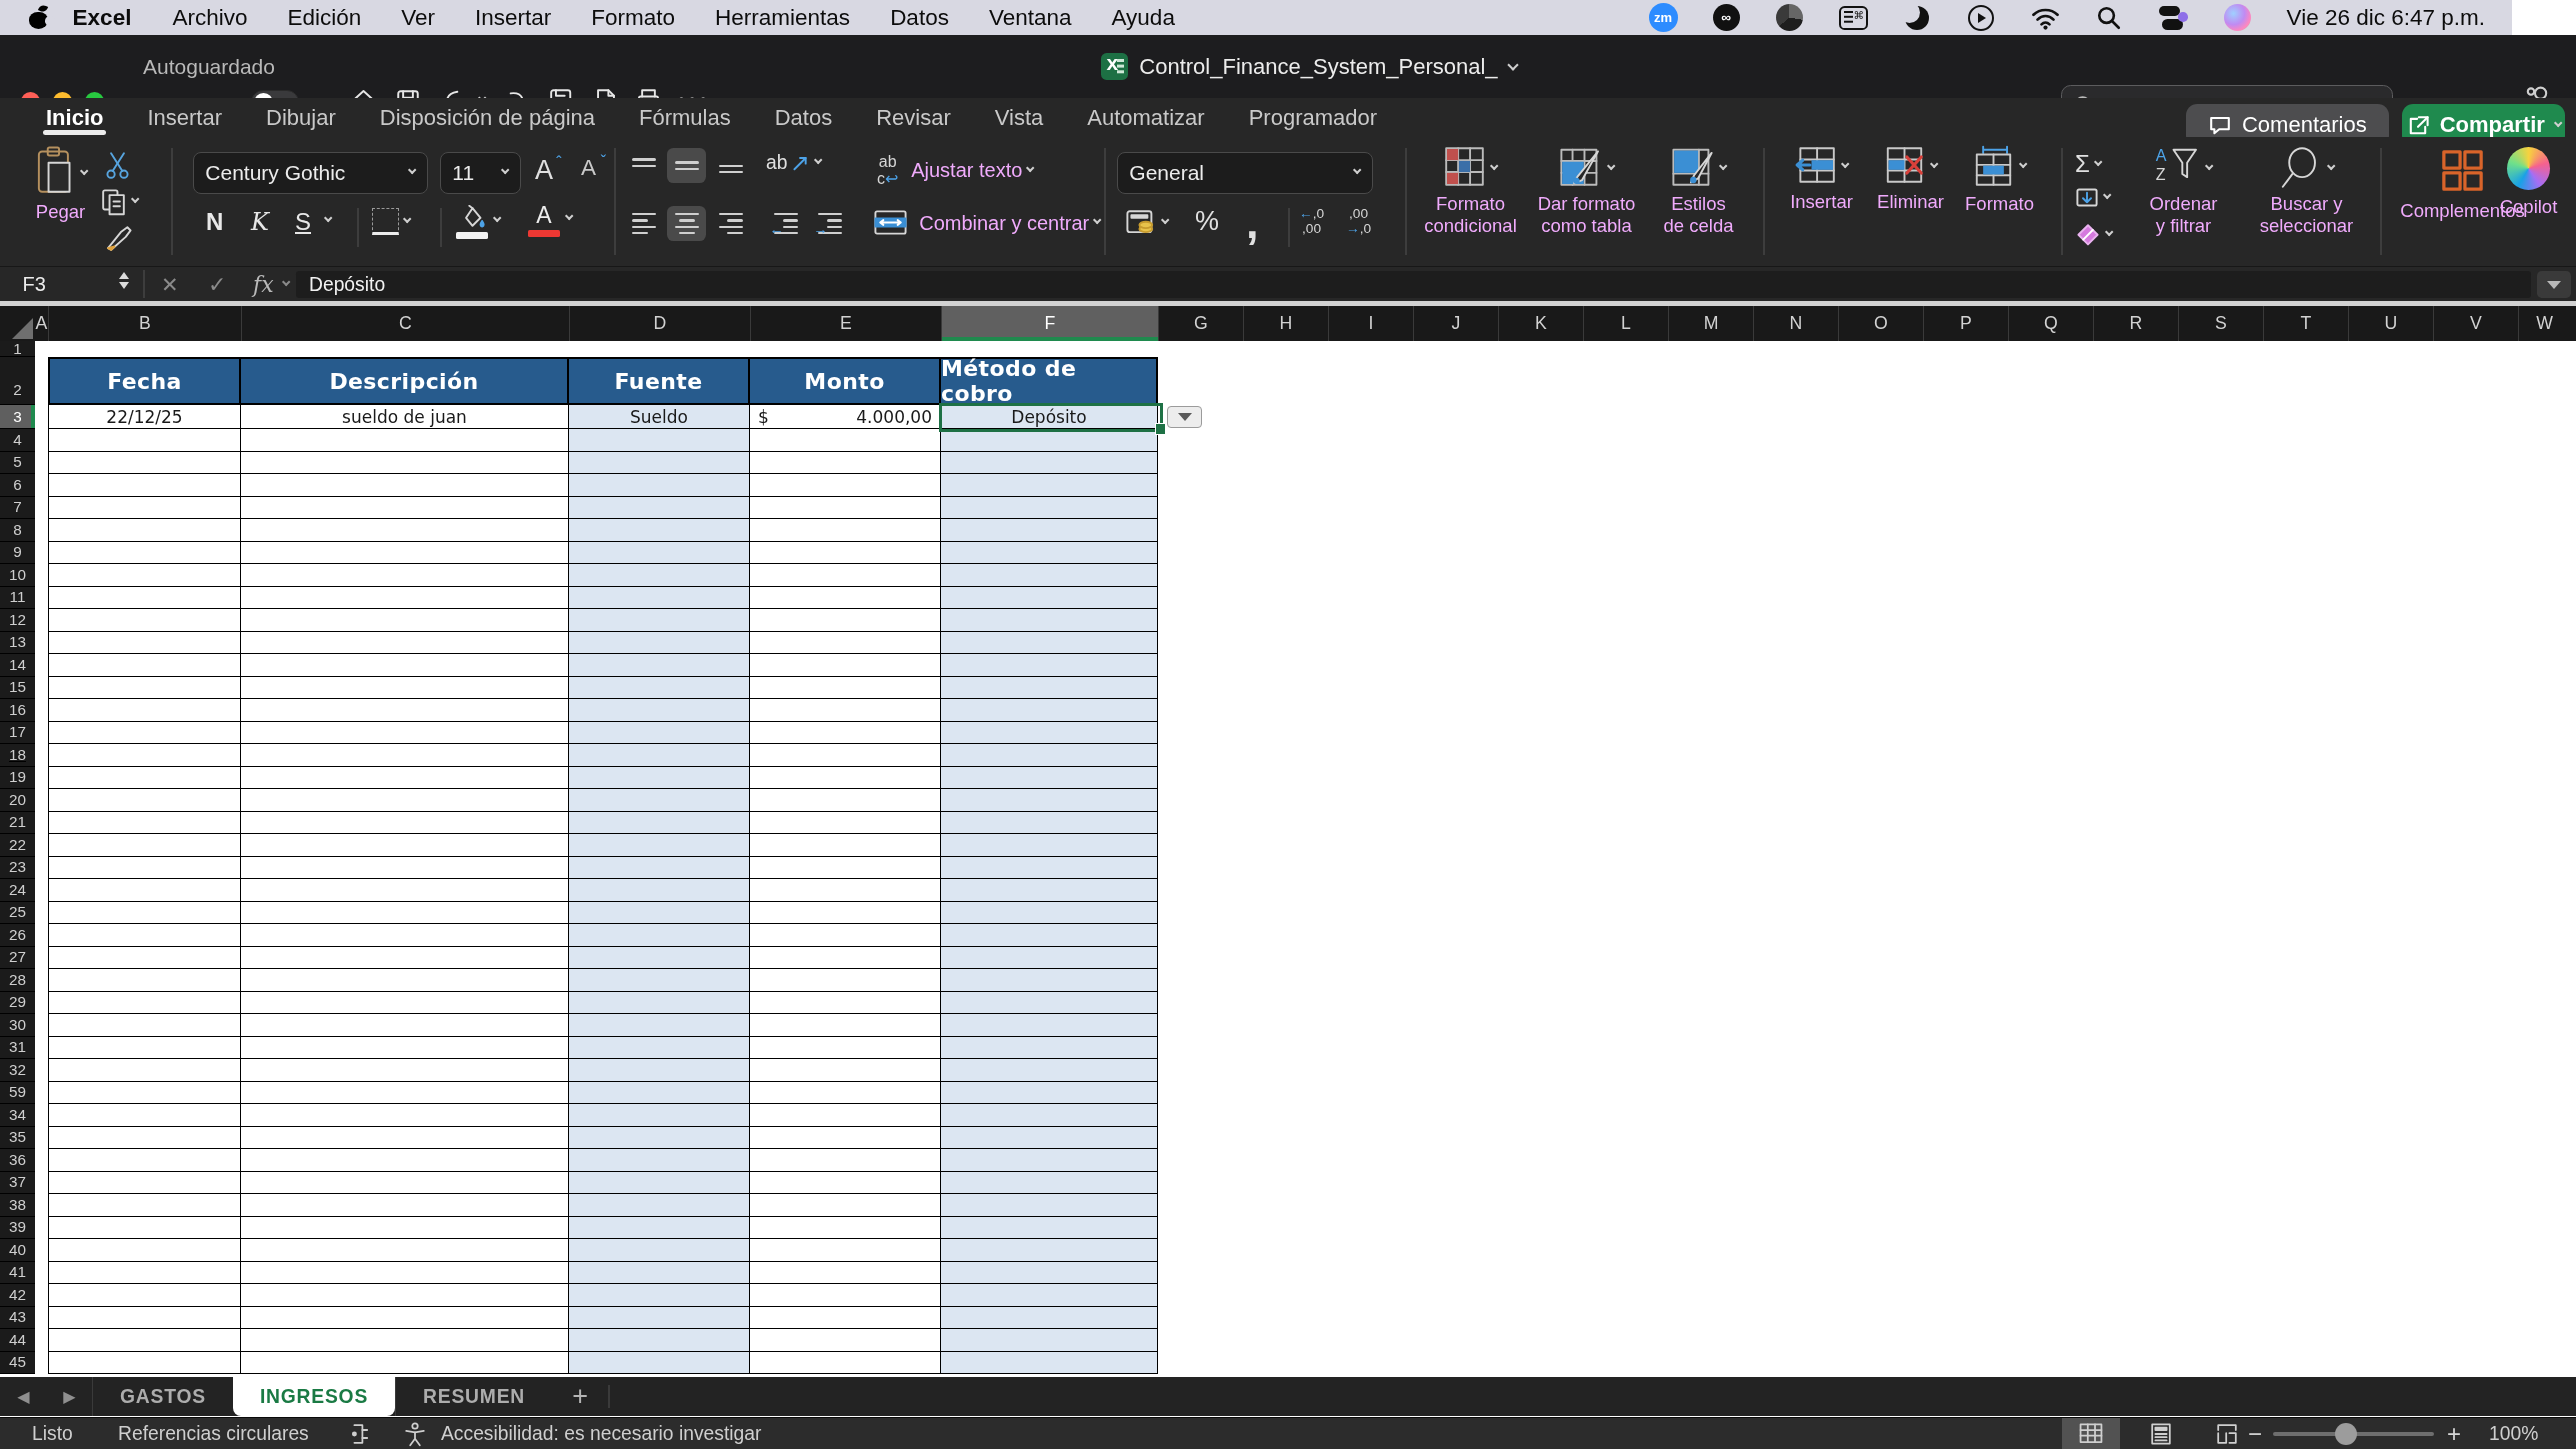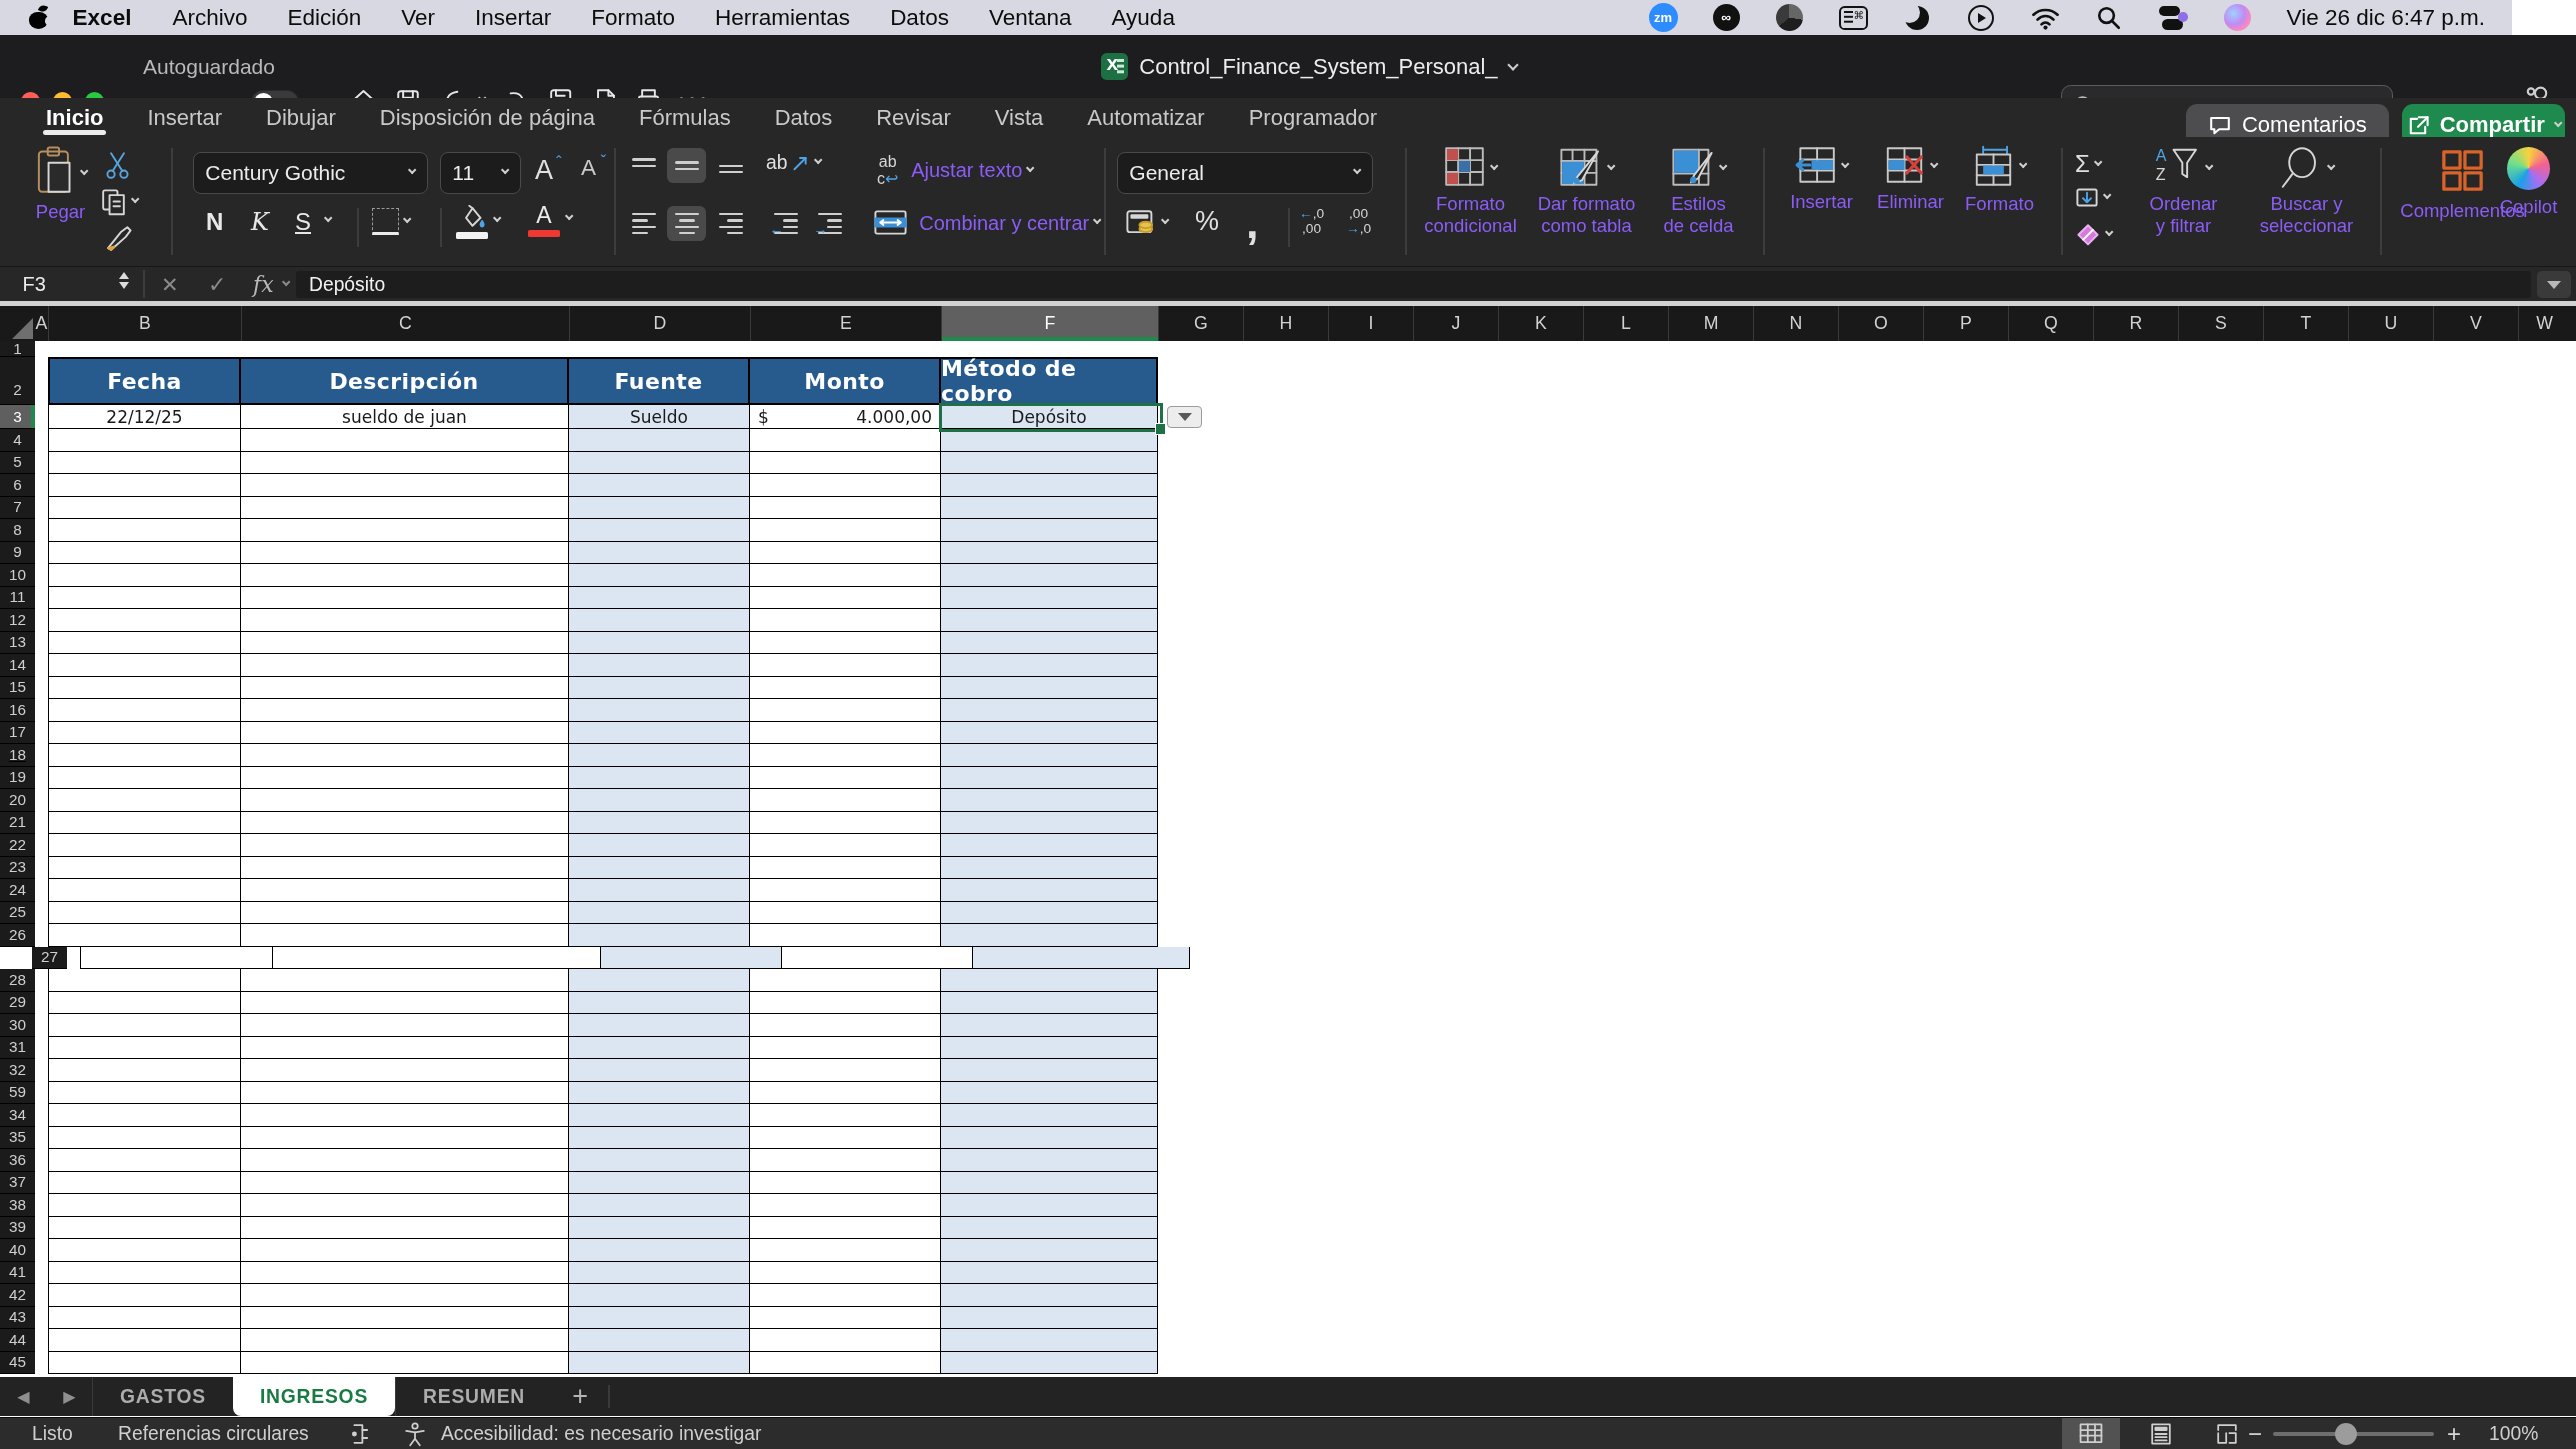--- a/index.html
+++ b/index.html
@@ -72,21 +72,21 @@
   .rtab.active{color:#fff;font-weight:700}
   .rtab.active::after{content:"";position:absolute;left:19.3px;right:19.3px;bottom:1.6px;height:5.6px;border-radius:3.2px;background:#ececec}
   .pill{position:absolute;top:5.6px;height:43px;border-radius:11.3px;display:flex;align-items:center;justify-content:center;gap:9.7px;font-size:22px;color:#fff}
   .pill svg{stroke:#fff;fill:none;stroke-width:2.6;stroke-linecap:round;stroke-linejoin:round}
   .pill.comments{left:2186px;width:203px;background:#4d4d4f}
   .pill.share{left:2402px;width:163px;background:var(--green);font-weight:600}
 
   
   .ribbon{position:absolute;top:137px;left:0;width:2576px;height:129px;background:var(--ribbg);color:var(--txt)}
   .rsep{position:absolute;top:11.3px;bottom:11.3px;width:1.6px;background:#3d3d3d}
-  .rlabel{font-size:18.5px;color:#8b5cf6;text-align:center;line-height:22px;white-space:nowrap}
+  .rlabel{font-size:18.5px;color:#f0abfc;text-align:center;line-height:22px;white-space:nowrap}
   .sel2{background:var(--ctrl);border:1.6px solid var(--ctrlbrd);border-radius:8px;display:flex;align-items:center;justify-content:space-between;padding:0 11.3px;color:#ececec;font-size:21px;position:absolute}
   .minibtn{position:absolute;display:flex;align-items:center;gap:4.8px;color:#e0e0e0}
   .ribbon svg{fill:none;stroke:#d6d6d6;stroke-width:2.4;stroke-linecap:round;stroke-linejoin:round}
   .bar-ic{display:flex;flex-direction:column;gap:4px}
   .bar-ic i{display:block;height:2.4px;background:#cfcfcf;border-radius:1.6px}
   .togglebox{position:absolute;width:39px;height:35px;border-radius:6.4px;display:flex;align-items:center;justify-content:center}
   .togglebox.on{background:#4a4a4a}
   .swatchbtn{position:absolute;display:flex;align-items:flex-start;gap:6.4px}
   .swc{display:flex;flex-direction:column;align-items:center;gap:3.2px}
   .swbar{width:32px;height:6.4px;border-radius:1.6px}
@@ -976,21 +976,21 @@
       </div>
       <div class="grow" style="height: 22.5px;">
         <div class="gut">26</div>
         <div class="spA"></div>
         <div class="cell cB first" style="width: 193px;"></div>
         <div class="cell cC" style="width: 328px;"></div>
         <div class="cell cD f-blue" style="width: 181px;"></div>
         <div class="cell cE" style="width: 191px;"></div>
         <div class="cell cF f-blue" style="width: 217px;"></div>
       </div>
-      <div class="grow" style="height: 22.5px; margin-left: 32px;">
+      <div class="grow" style="height: 22.5px;">
         <div class="gut">27</div>
         <div class="spA"></div>
         <div class="cell cB first" style="width: 193px;"></div>
         <div class="cell cC" style="width: 328px;"></div>
         <div class="cell cD f-blue" style="width: 181px;"></div>
         <div class="cell cE" style="width: 191px;"></div>
         <div class="cell cF f-blue" style="width: 217px;"></div>
       </div>
       <div class="grow" style="height: 22.5px;">
         <div class="gut">28</div>

